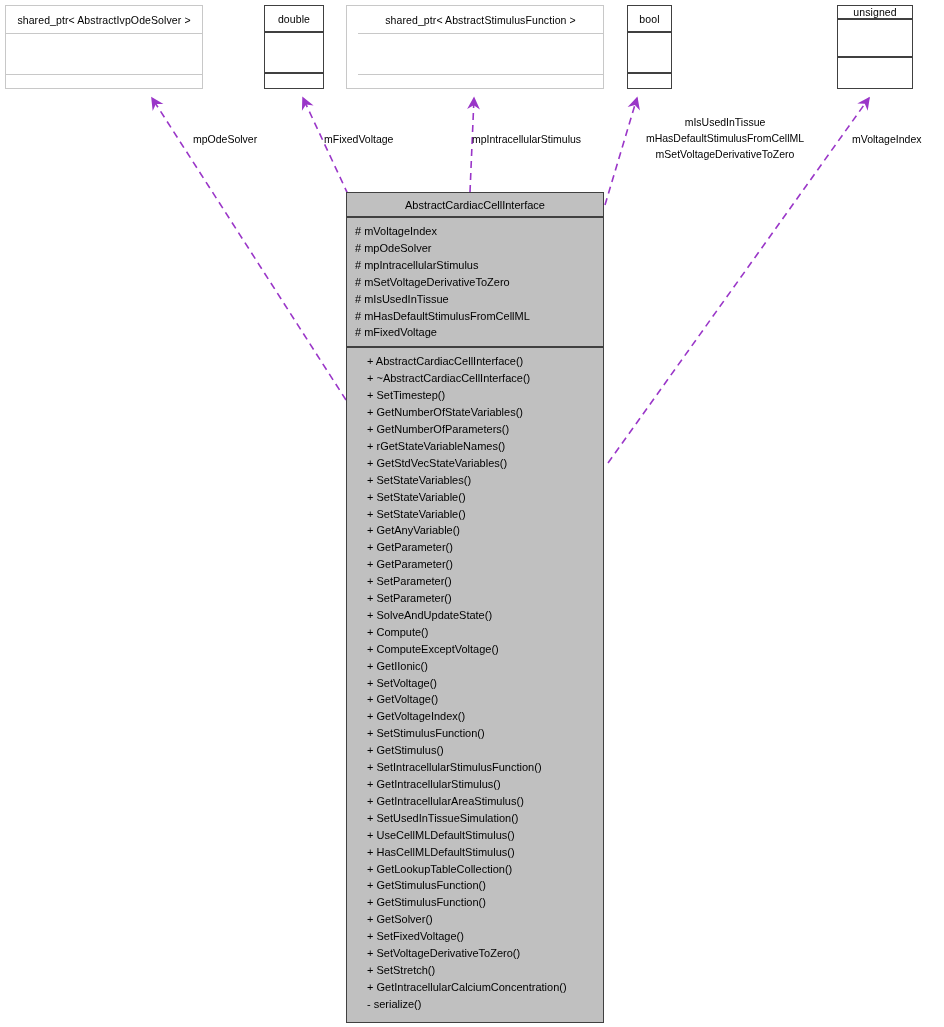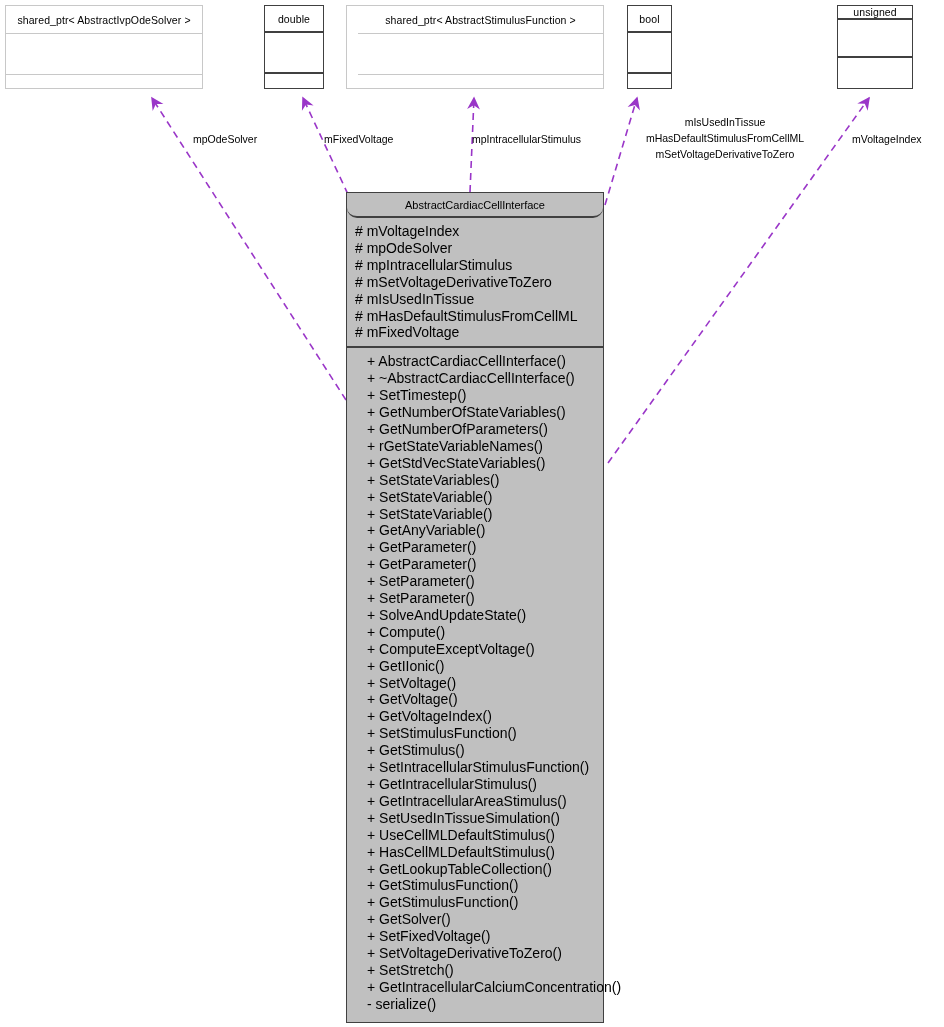--- a/index.html
+++ b/index.html
@@ -75,36 +75,35 @@
   }
   #main-node .node-title {
     box-sizing: border-box;
     height: 25px;
     line-height: 25px;
     text-align: center;
     font-size: 11px;
     color: #000000;
     border-bottom: 2px solid #404040;
     background: #c0c0c0;
-    border-radius: 10px;
   }
   #main-node .node-attrs {
     box-sizing: border-box;
     padding: 5px 0 5px 8px;
     border-bottom: 2px solid #404040;
     background: #c0c0c0;
   }
   #main-node .node-ops {
     box-sizing: border-box;
     padding: 5px 0 4px 20px;
     background: #c0c0c0;
     flex: 1 1 auto;
   }
   #main-node .member {
-    font-size: 14px;
+    font-size: 11px;
     line-height: 16.9px;
     color: #000000;
     white-space: nowrap;
   }
 
   
   .edge-label {
     position: absolute;
     font-size: 10.5px;
     color: #000000;

